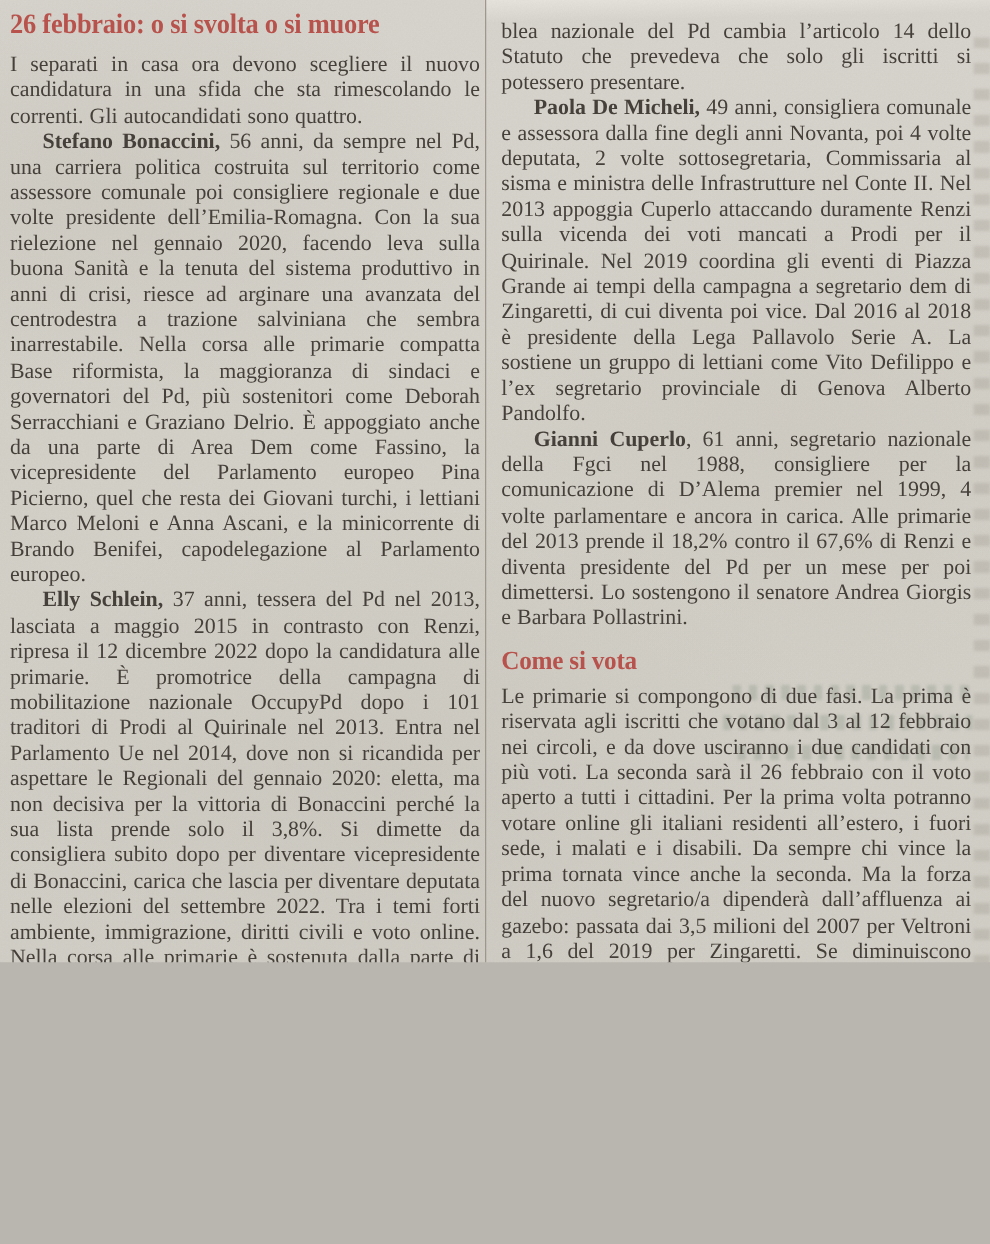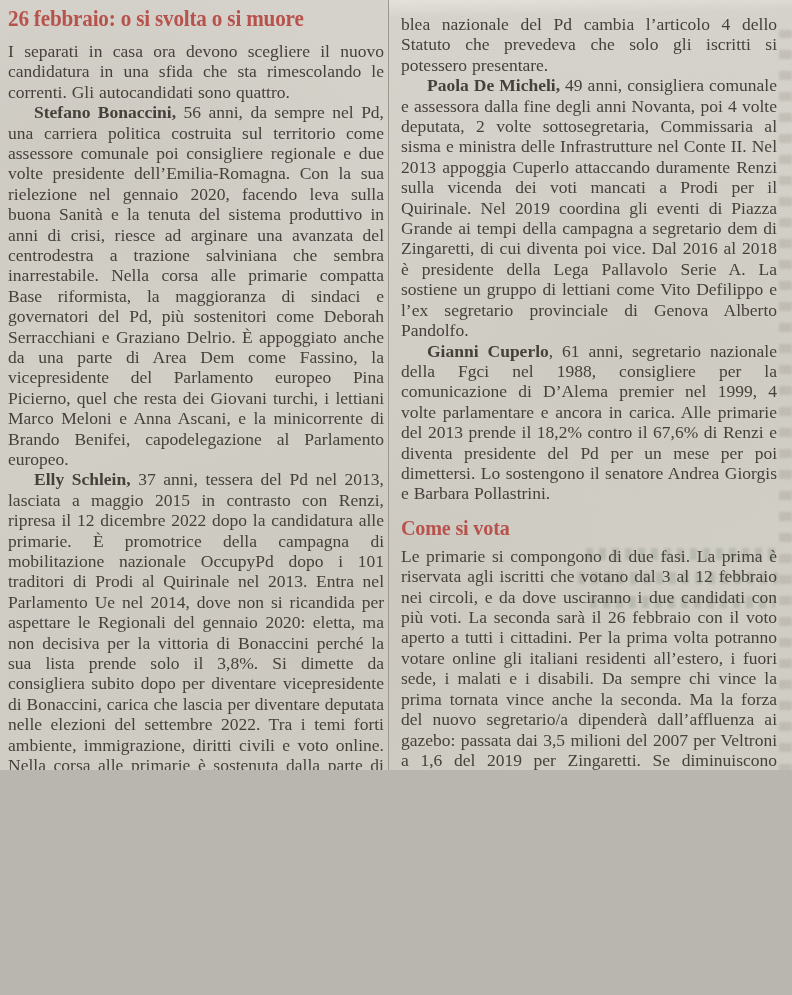--- a/index.html
+++ b/index.html
@@ -84,21 +84,21 @@
   <div class="scan-corner"></div>
 
   <div class="col col-left">
     <h1>26 febbraio: o si svolta o si muore</h1>
     <p class="para"><span>I separati in casa ora devono scegliere il nuovo candidatura in una sfida che sta rimescolando le correnti. Gli autocandidati sono quattro.</span></p>
     <p class="para indent"><b class="lead">Stefano Bonaccini,</b><span> 56 anni, da sempre nel Pd, una carriera politica costruita sul territorio come assessore comunale poi consigliere regionale e due volte presidente dell’Emilia-Romagna. Con la sua rielezione nel gennaio 2020, facendo leva sulla buona Sanità e la tenuta del sistema produttivo in anni di crisi, riesce ad arginare una avanzata del centrodestra a trazione salviniana che sembra inarrestabile. Nella corsa alle primarie compatta Base riformista, la maggioranza di sindaci e governatori del Pd, più sostenitori come Deborah Serracchiani e Graziano Delrio. È appoggiato anche da una parte di Area Dem come Fassino, la vicepresidente del Parlamento europeo Pina Picierno, quel che resta dei Giovani turchi, i lettiani Marco Meloni e Anna Ascani, e la minicorrente di Brando Benifei, capodelegazione al Parlamento europeo.</span></p>
     <p class="para indent"><b class="lead">Elly Schlein,</b><span> 37 anni, tessera del Pd nel 2013, lasciata a maggio 2015 in contrasto con Renzi, ripresa il 12 dicembre 2022 dopo la candidatura alle primarie. È promotrice della campagna di mobilitazione nazionale OccupyPd dopo i 101 traditori di Prodi al Quirinale nel 2013. Entra nel Parlamento Ue nel 2014, dove non si ricandida per aspettare le Regionali del gennaio 2020: eletta, ma non decisiva per la vittoria di Bonaccini perché la sua lista prende solo il 3,8%. Si dimette da consigliera subito dopo per diventare vicepresidente di Bonaccini, carica che lascia per diventare deputata nelle elezioni del settembre 2022. Tra i temi forti ambiente, immigrazione, diritti civili e voto online. Nella corsa alle primarie è sostenuta dalla parte di Area Dem vicina a Franceschini, da esponenti di spicco dei Dems come Andrea Orlando e Peppe Provenzano, dagli zingarettiani di Prossima e dal lettiano Francesco Boccia. Si è potuta candidare perché l’Assem-</span></p>
   </div>
 
   <div class="col col-right">
-    <p class="para"><span>blea nazionale del Pd cambia l’articolo 4 dello Statuto che prevedeva che solo gli iscritti si potessero presentare.</span></p>
+    <p class="para"><span>blea nazionale del Pd cambia l’articolo 14 dello Statuto che prevedeva che solo gli iscritti si potessero presentare.</span></p>
     <p class="para indent"><b class="lead">Paola De Micheli,</b><span> 49 anni, consigliera comunale e assessora dalla fine degli anni Novanta, poi 4 volte deputata, 2 volte sottosegretaria, Commissaria al sisma e ministra delle Infrastrutture nel Conte II. Nel 2013 appoggia Cuperlo attaccando duramente Renzi sulla vicenda dei voti mancati a Prodi per il Quirinale. Nel 2019 coordina gli eventi di Piazza Grande ai tempi della campagna a segretario dem di Zingaretti, di cui diventa poi vice. Dal 2016 al 2018 è presidente della Lega Pallavolo Serie A. La sostiene un gruppo di lettiani come Vito Defilippo e l’ex segretario provinciale di Genova Alberto Pandolfo.</span></p>
     <p class="para indent"><b class="lead">Gianni Cuperlo</b><span>, 61 anni, segretario nazionale della Fgci nel 1988, consigliere per la comunicazione di D’Alema premier nel 1999, 4 volte parlamentare e ancora in carica. Alle primarie del 2013 prende il 18,2% contro il 67,6% di Renzi e diventa presidente del Pd per un mese per poi dimettersi. Lo sostengono il senatore Andrea Giorgis e Barbara Pollastrini.</span></p>
     <h2>Come si vota</h2>
     <p class="para"><span>Le primarie si compongono di due fasi. La prima è riservata agli iscritti che votano dal 3 al 12 febbraio nei circoli, e da dove usciranno i due candidati con più voti. La seconda sarà il 26 febbraio con il voto aperto a tutti i cittadini. Per la prima volta potranno votare online gli italiani residenti all’estero, i fuori sede, i malati e i disabili. Da sempre chi vince la prima tornata vince anche la seconda. Ma la forza del nuovo segretario/a dipenderà dall’affluenza ai gazebo: passata dai 3,5 milioni del 2007 per Veltroni a 1,6 del 2019 per Zingaretti. Se diminuiscono ancora, sarà complicato adempiere al mandato, che è quello di riportare voti a un partito al minimo storico, e castigato proprio per le sue guerre intestine.</span></p>
   </div>
 
   <div class="signature">Dataroom@corriere.it</div>
 
   <svg class="grain" width="792" height="995" xmlns="http://www.w3.org/2000/svg">
     <filter id="noise">

